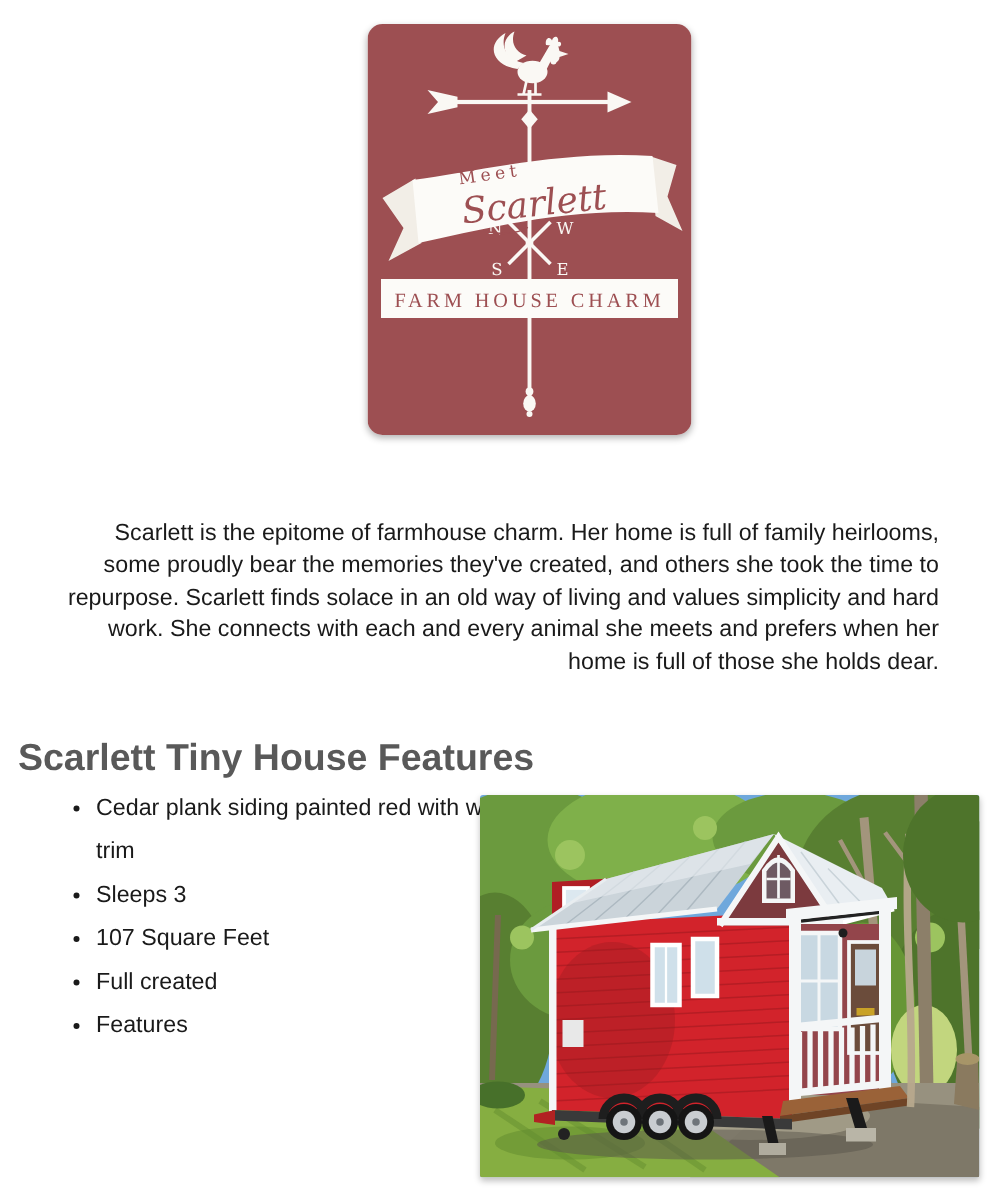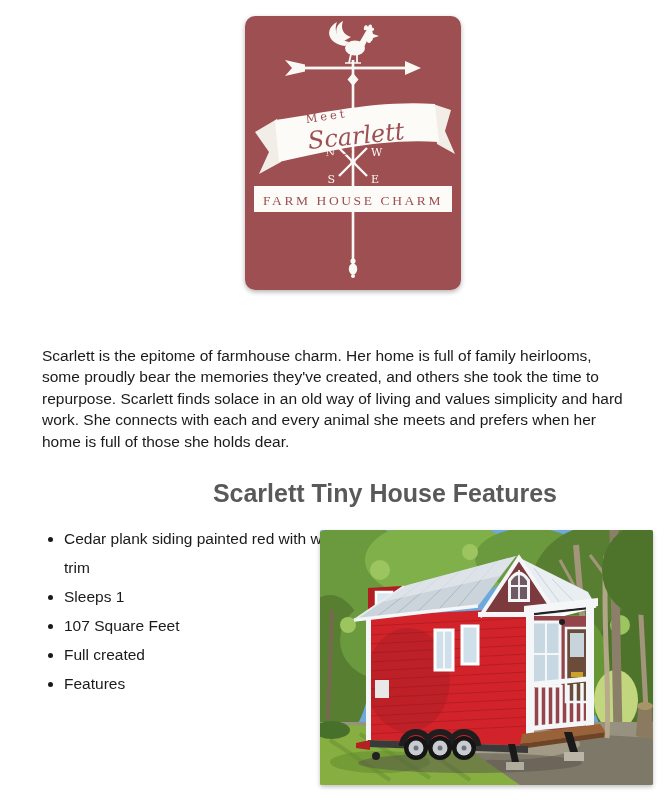--- a/index.html
+++ b/index.html
@@ -2,23 +2,23 @@
 <html><head>
 <meta charset="utf-8">
 <style>
   html,body{margin:0;padding:0;background:#ffffff;}
   .page{position:relative;width:667px;height:800px;background:#ffffff;overflow:hidden;
         font-family:"Liberation Sans",sans-serif;color:#1a1a1a;}
   .logo-badge{position:absolute;left:245px;top:16px;width:216px;height:274px;
               border-radius:10px;box-shadow:0 2px 5px rgba(0,0,0,.3);}
   .logo-badge svg{display:block;}
   .intro{position:absolute;left:42px;top:329px;width:584px;font-size:15.5px;
-         line-height:21.5px;text-align:left;}
-  .features-heading{position:absolute;left:0;top:479px;width:557px;margin:0;
-         text-align:right;font-size:25px;font-weight:bold;color:#595959;}
+         line-height:21.5px;text-align:right;}
+  .features-heading{position:absolute;left:0;top:479px;width:557px;margin:12px;
+         text-align:left;font-size:25px;font-weight:bold;color:#595959;}
   .features-list{position:absolute;left:24px;top:524px;width:292px;margin:0;
          padding-left:40px;font-size:15.5px;line-height:29px;list-style:disc;}
   .photo{position:absolute;left:320px;top:530px;width:333px;height:255px;
          box-shadow:0 2px 4px rgba(0,0,0,.25);border-radius:2px;overflow:hidden;}
   .photo svg{display:block;}
 </style>
 </head>
 <body>
 
 <div class="page">
@@ -79,21 +79,21 @@
       </g>
     </svg>
   </figure>
 
   <p class="intro">Scarlett is the epitome of farmhouse charm. Her home is full of family heirlooms, some proudly bear the memories they've created, and others she took the time to repurpose. Scarlett finds solace in an old way of living and values simplicity and hard work. She connects with each and every animal she meets and prefers when her home is full of those she holds dear.</p>
 
   <h1 class="features-heading">Scarlett Tiny House Features</h1>
 
   <ul class="features-list">
     <li>Cedar plank siding painted red with white trim</li>
-    <li>Sleeps 1</li>
+    <li>Sleeps 3</li>
     <li>107 Square Feet</li>
     <li>Full created</li>
     <li>Features</li>
   </ul>
 
   <figure class="photo" style="margin:0">
     <svg width="333" height="255" viewBox="0 0 333 255">
 
       <rect x="0" y="0" width="333" height="255" fill="#6FA8DC"></rect>
 

